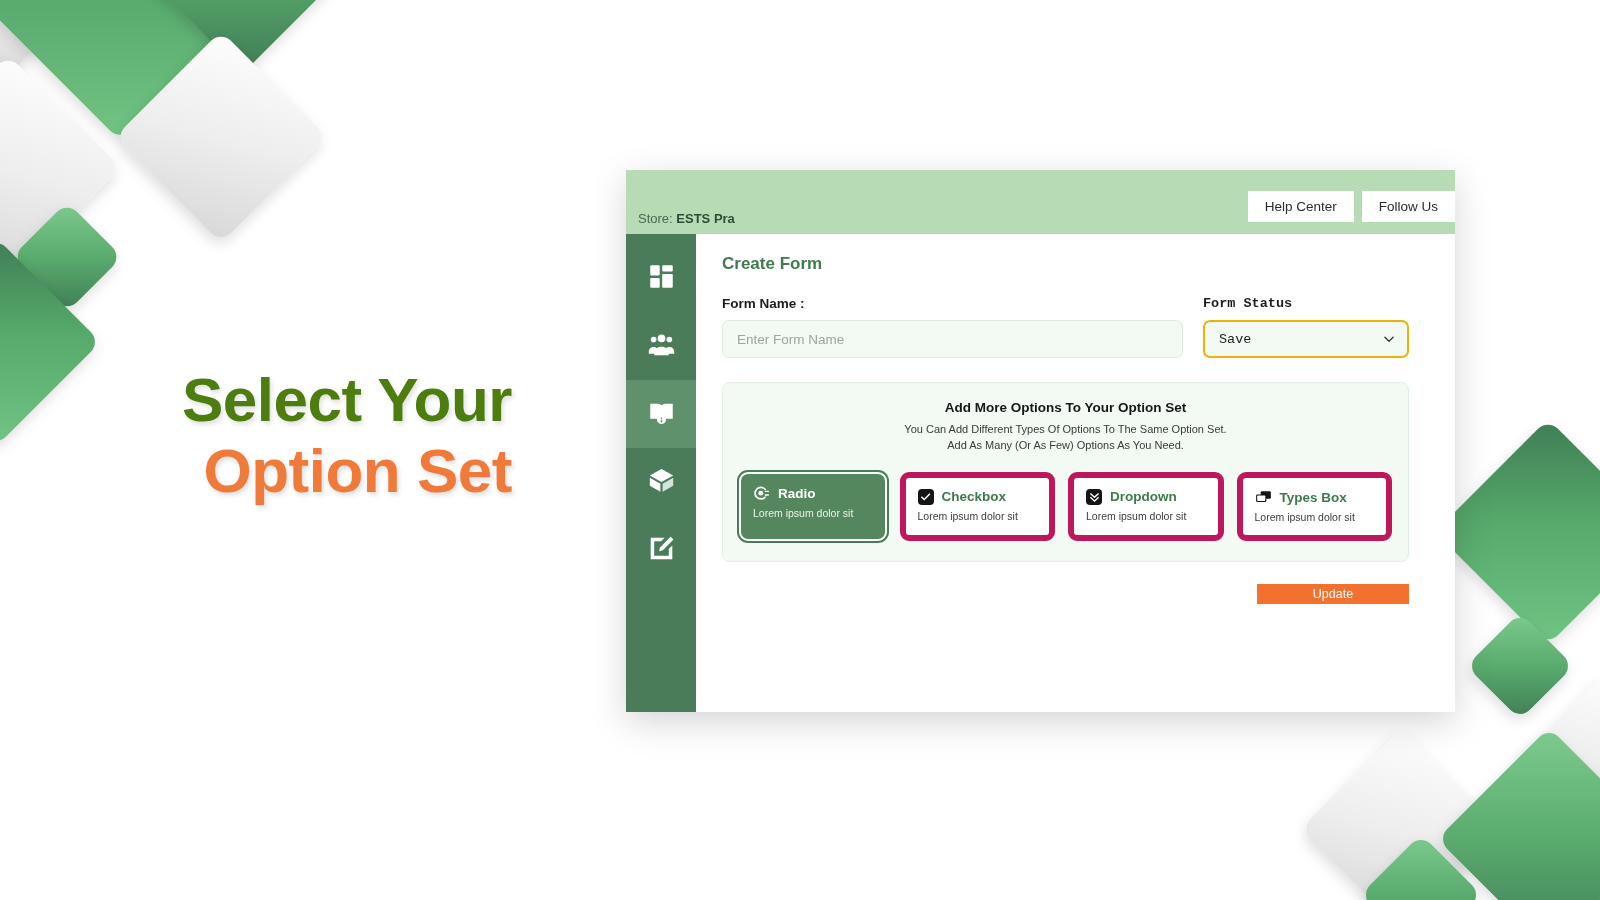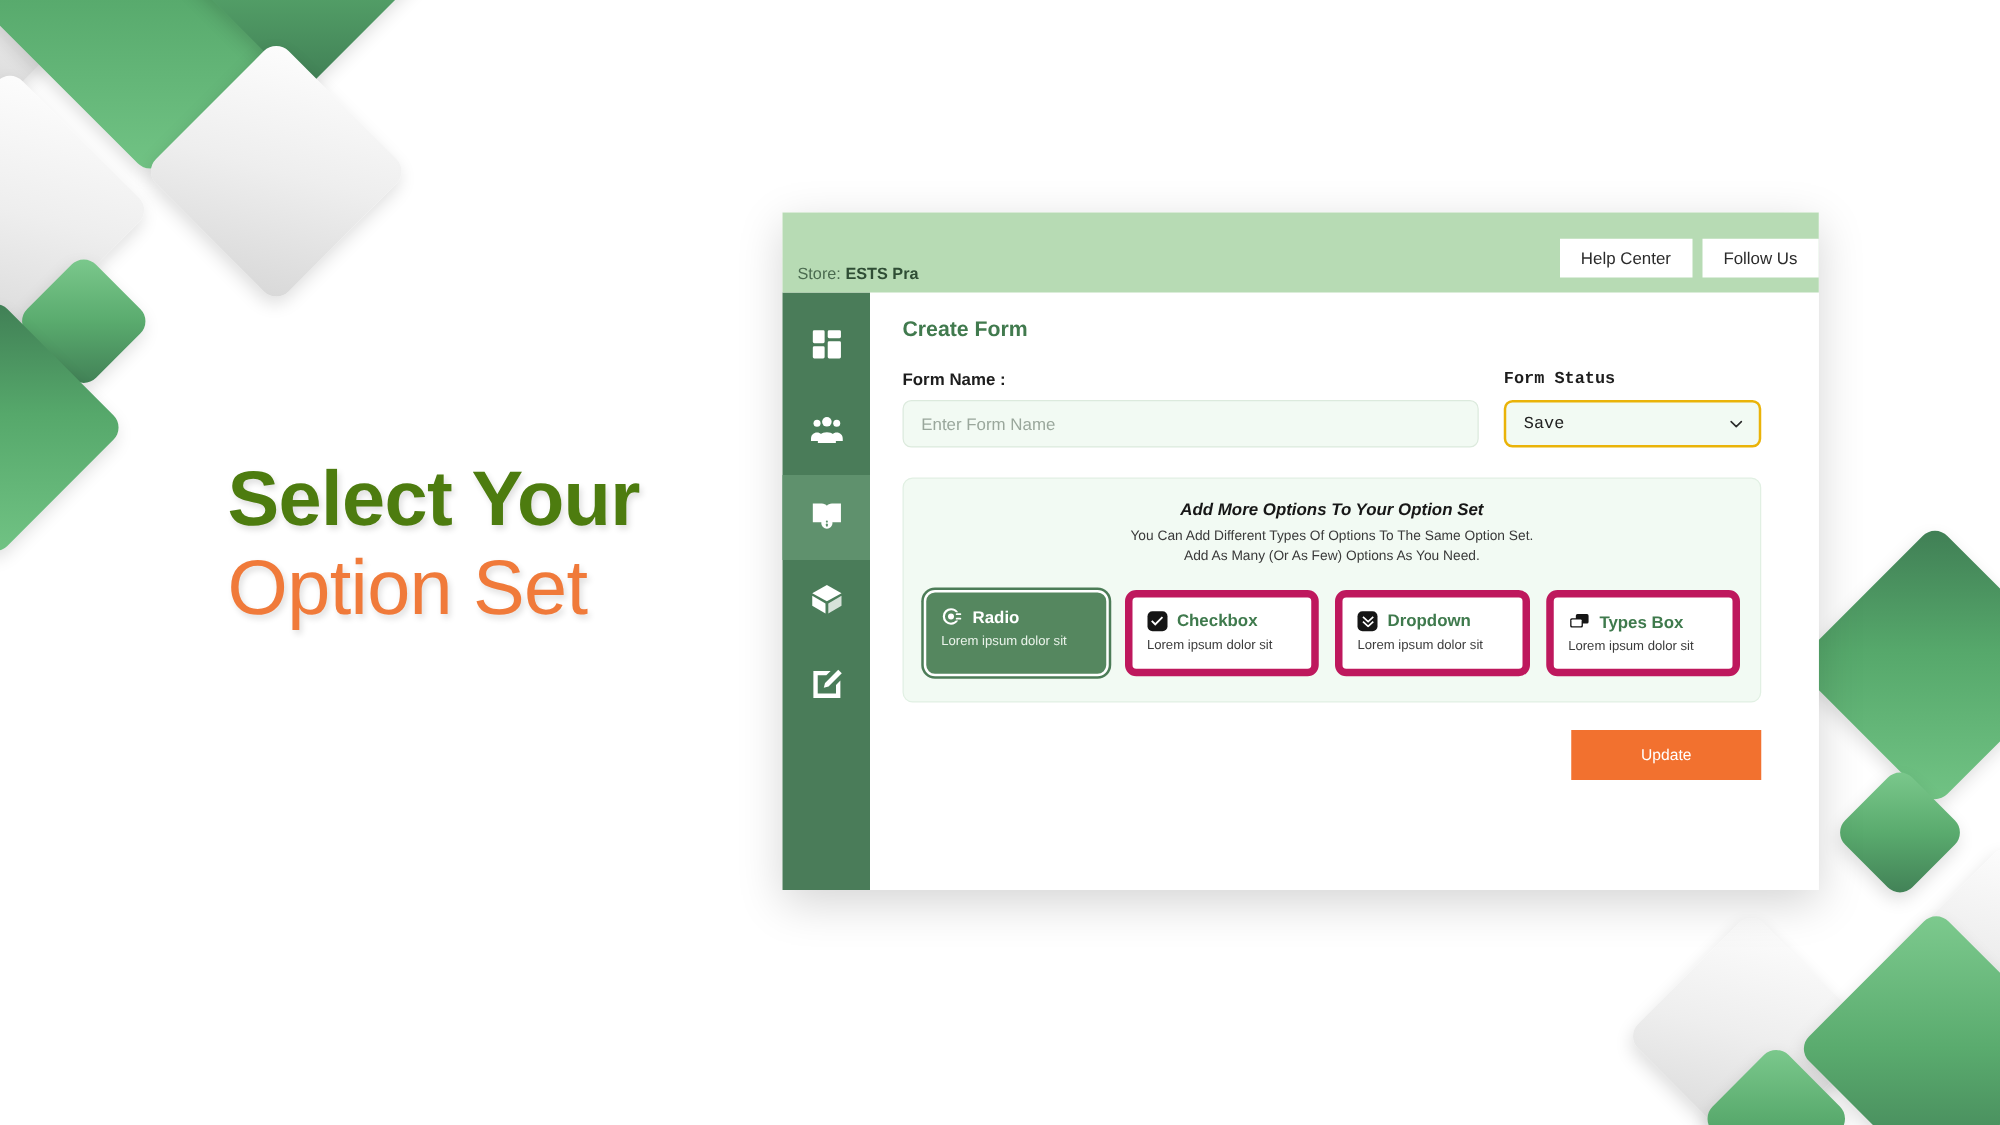--- a/index.html
+++ b/index.html
@@ -47,24 +47,25 @@
   .headline .l1 {
     display: block;
     font-size: 62px;
     font-weight: bold;
     color: #4d7c0f;
     letter-spacing: -0.5px;
   }
   .headline .l2 {
     display: block;
     font-size: 62px;
-    font-weight: normal;
+    font-weight: bold;
     color: #f07a3a;
     letter-spacing: -0.5px;
     margin-top: 8px;
+    text-align: right;
   }
 
   
   .window {
     position: absolute;
     left: 626px;
     top: 170px;
     width: 829px;
     height: 542px;
     background: #ffffff;
@@ -193,21 +194,20 @@
     border: 1px solid #e1f0e3;
     border-radius: 8px;
     padding: 17px 16px 20px 16px;
   }
   .opt-title {
     text-align: center;
     font-size: 13.5px;
     font-weight: bold;
     color: #171717;
     margin-bottom: 7px;
-    font-style: italic;
   }
   .opt-sub {
     text-align: center;
     font-size: 11px;
     color: #3a3a3a;
     line-height: 1.45;
   }
 
   .cards {
     display: flex;
@@ -260,21 +260,21 @@
   
   .footer-row {
     display: flex;
     justify-content: flex-end;
     margin-top: 22px;
   }
   .update-btn {
     background: #f2712f;
     border: none;
     width: 152px;
-    height: 40px;
+    height: 20px;
     color: #ffffff;
     font-size: 12.5px;
     font-family: "Liberation Sans", sans-serif;
     cursor: pointer;
   }
 </style>
 </head>
 <body>
 
 <div class="deco-layer">

